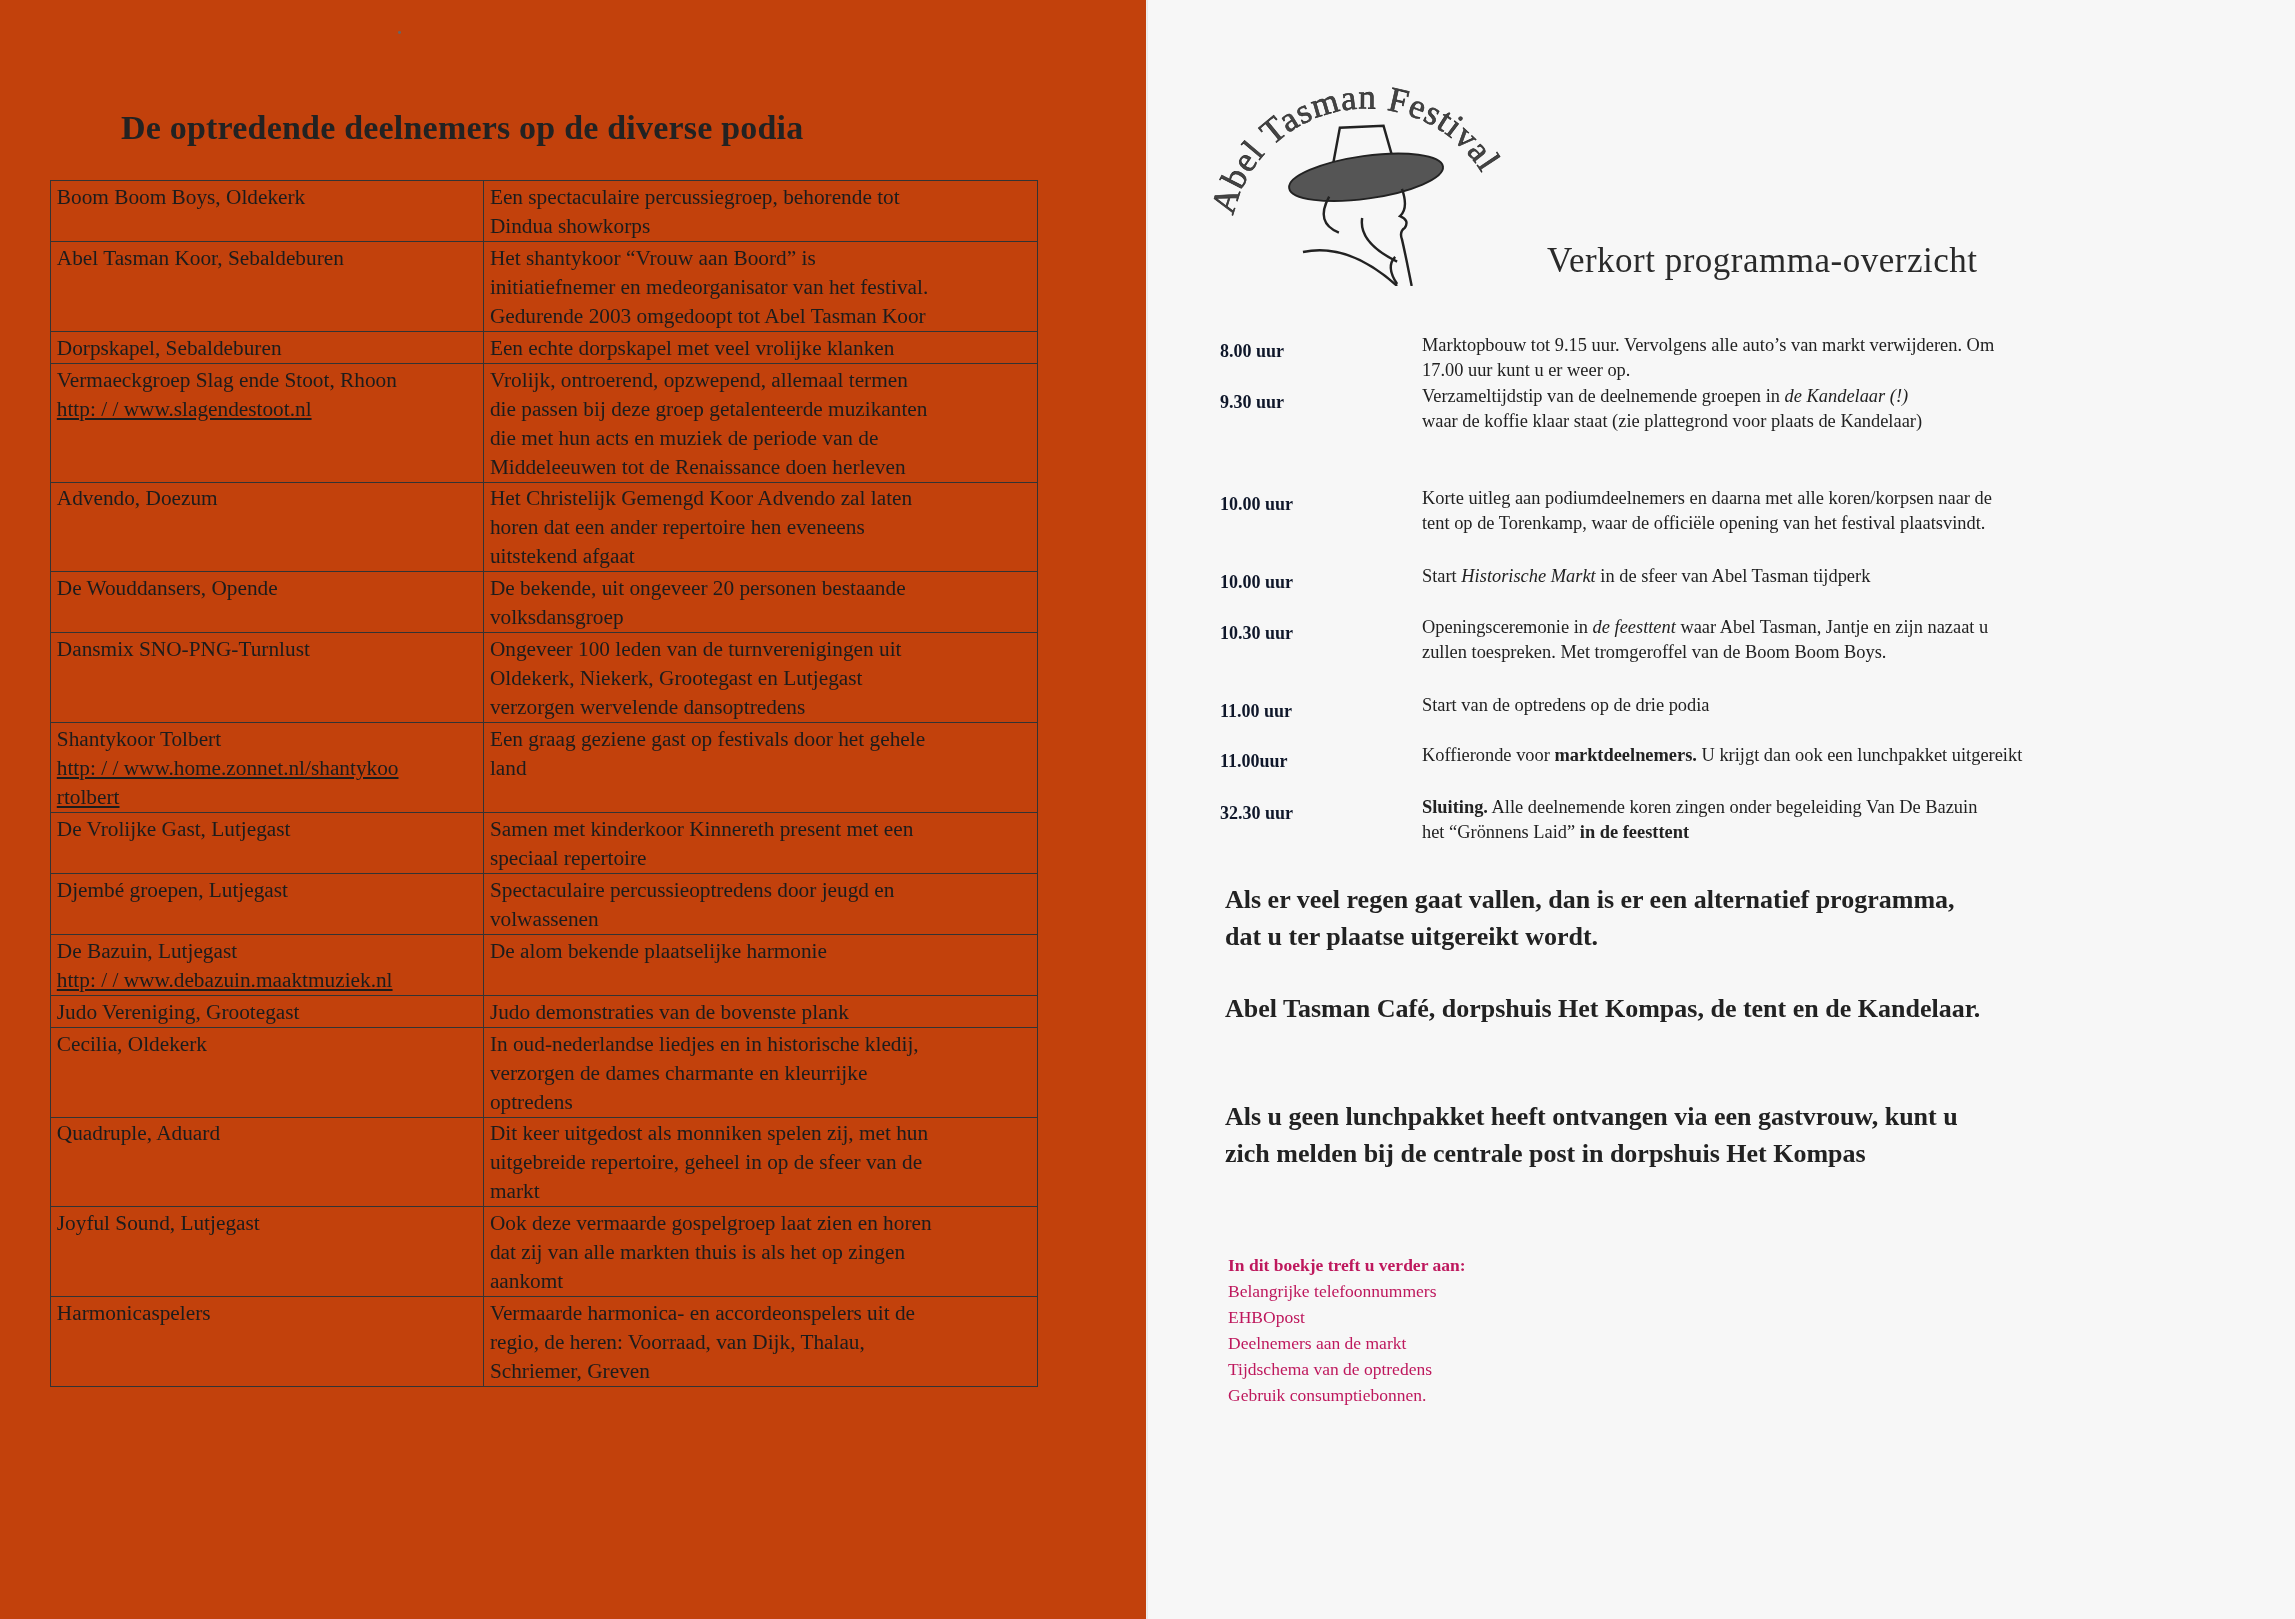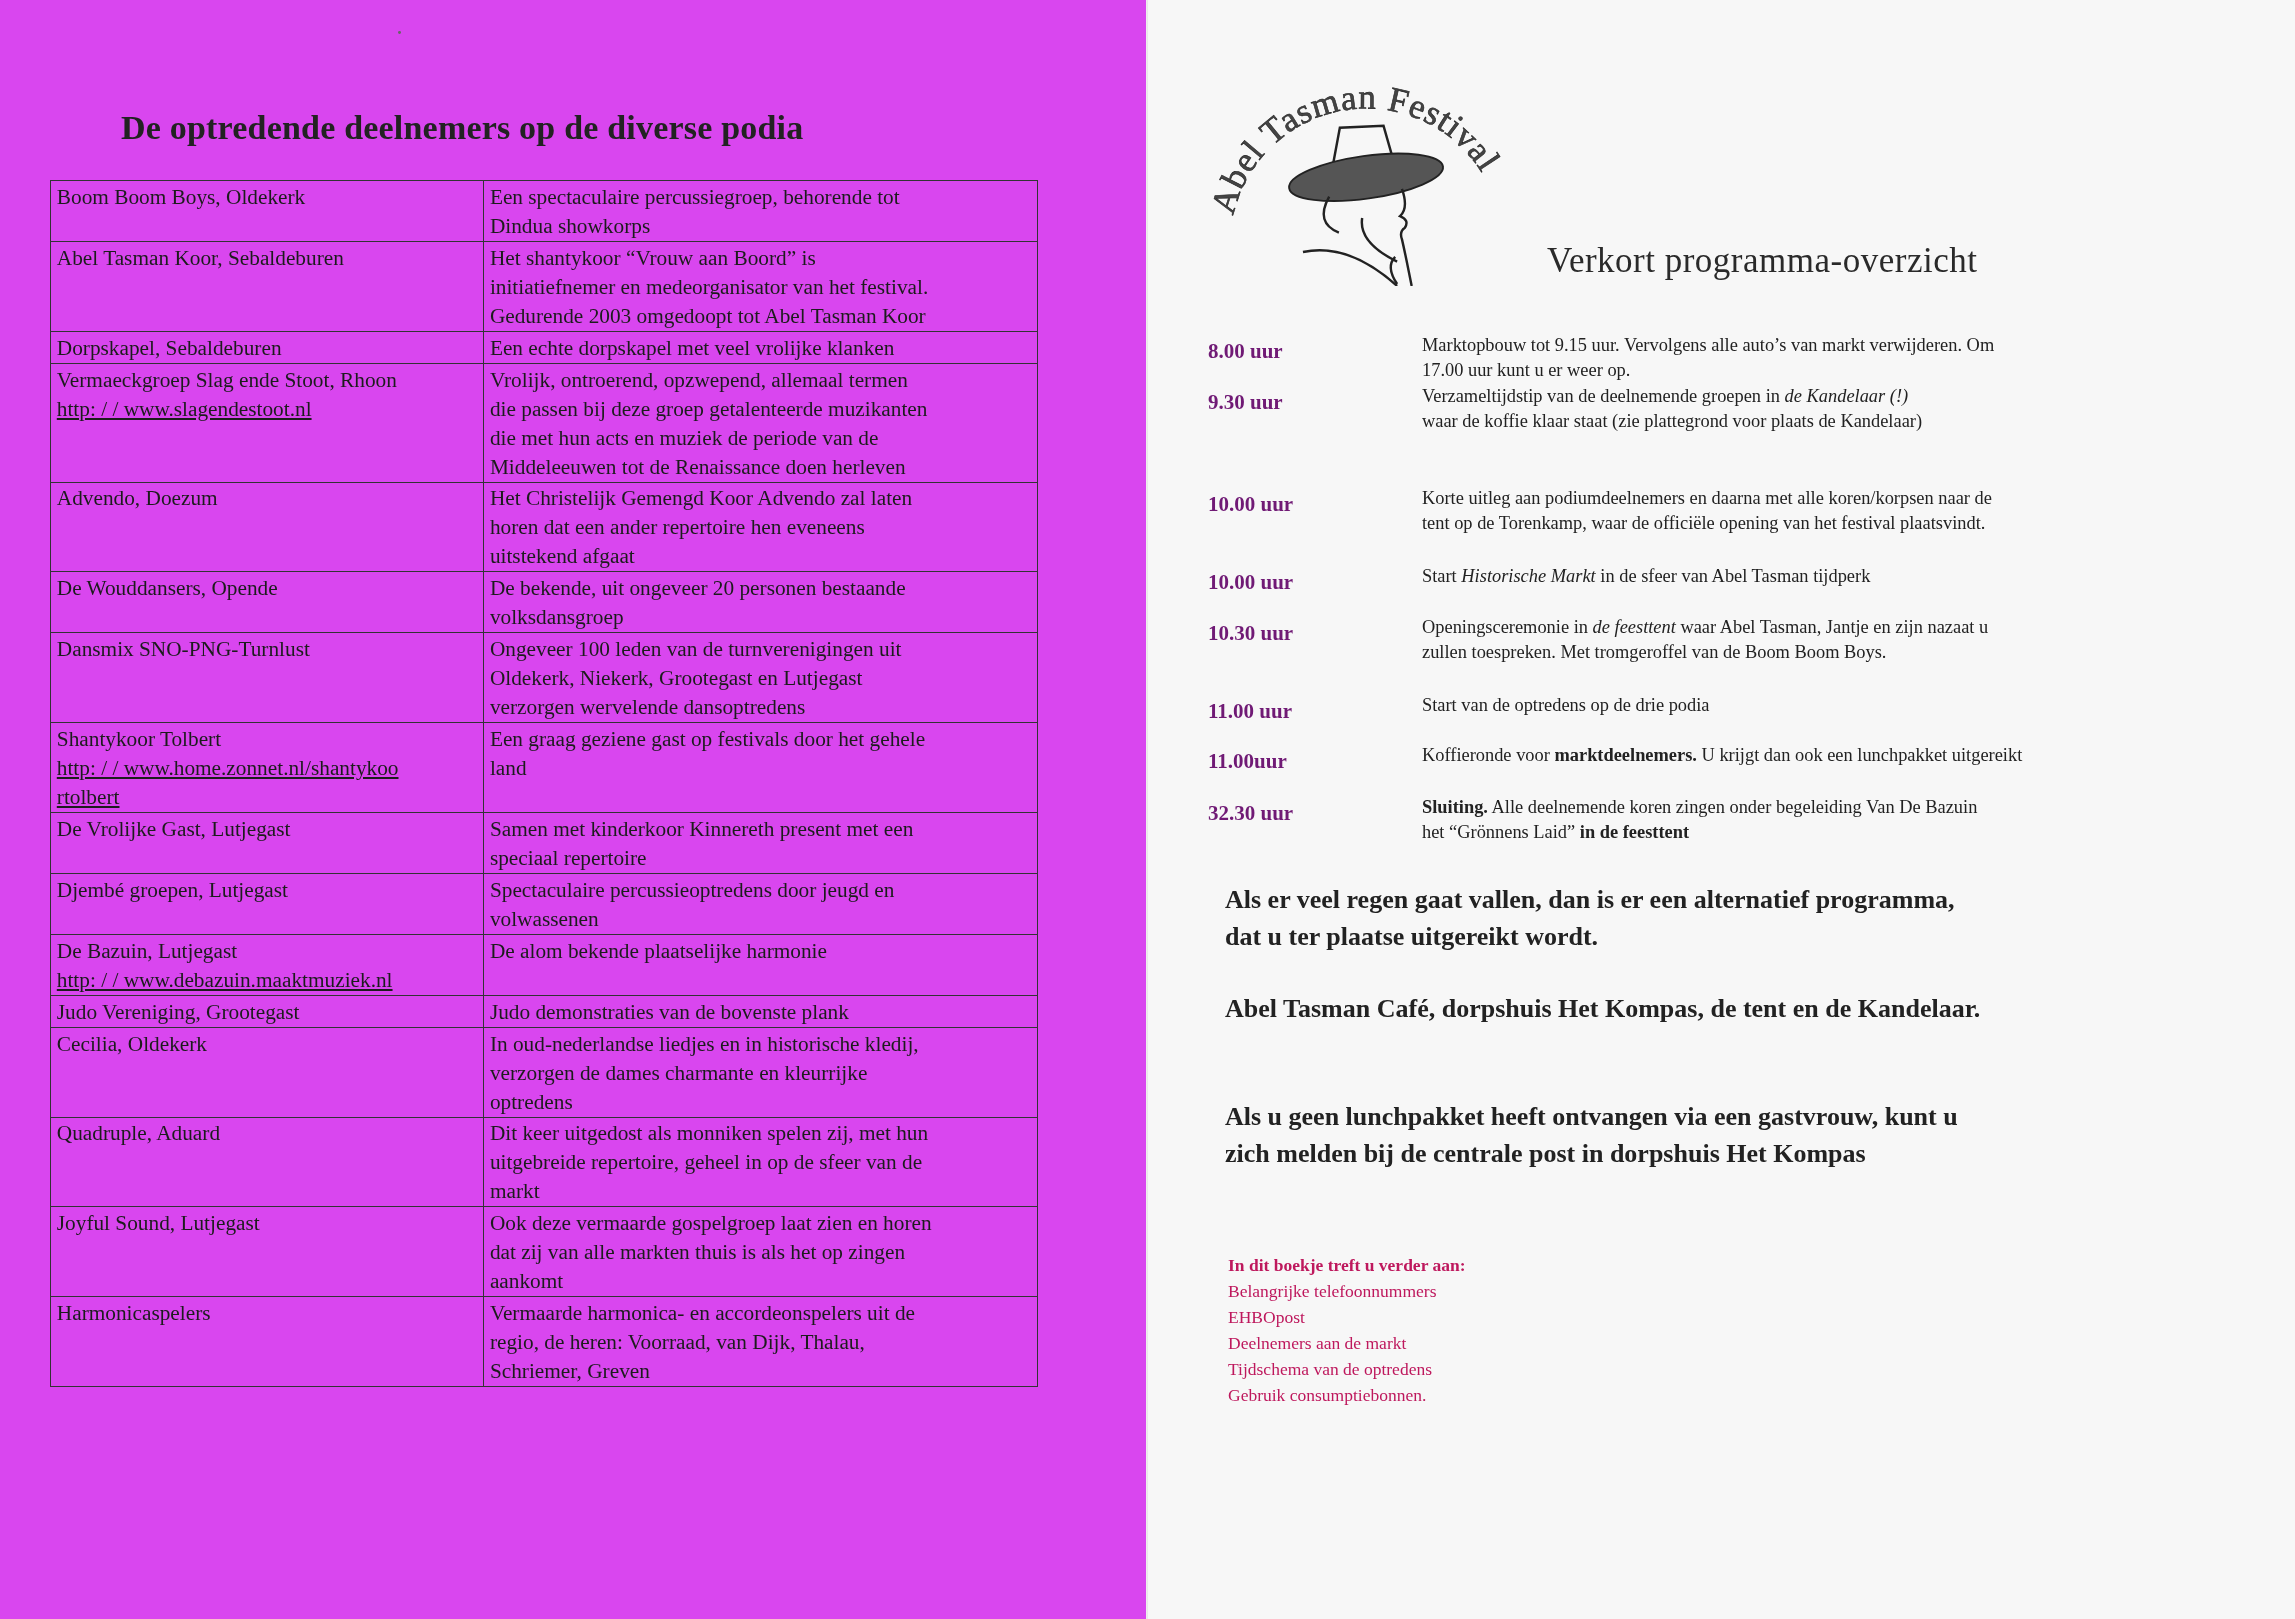--- a/index.html
+++ b/index.html
@@ -4,21 +4,21 @@
 <style>
   html, body { margin: 0; padding: 0; }
   body {
     width: 2296px; height: 1620px; position: relative; overflow: hidden;
     background: #f6f6f6;
     font-family: "Liberation Serif", "DejaVu Serif", serif;
     color: #1a1a1a;
   }
   .page-left {
     position: absolute; left: 0; top: 0; width: 1148px; height: 1620px;
-    background: #d946ef;
+    background: #c2410c;
   }
   .page-right {
     position: absolute; left: 1148px; top: 0; width: 1148px; height: 1620px;
     background: #f7f7f7;
   }
   .fold {
     position: absolute; left: 1146px; top: 0; width: 3.9px; height: 1620px;
     background: linear-gradient(to right, #f0f0f0, #e6e6e6, #f0f0f0);
   }
   .speck { position:absolute; width:2.9px; height:2.9px; background:#666; border-radius:50%; }
@@ -48,21 +48,21 @@
   
   .logo {
     position: absolute; left: 1203px; top: 53px; width: 330px; height: 233px;
   }
   .right-title {
     position: absolute; left: 1547px; top: 241px;
     font-size: 35px; color: #2a2a2a; letter-spacing: 0.5px;
   }
   .sched-row { position: absolute; left: 0; width: 1148px; }
   .sched-time {
-    position: absolute; left: 60px; font-size: 21px; line-height: 25px; font-weight: bold; color:#701a75;
+    position: absolute; left: 72px; font-size: 18px; line-height: 25px; font-weight: bold; color:#0f172a;
   }
   .sched-desc {
     position: absolute; left: 274px; width: 776px; font-size: 18.4px; line-height: 25px; color:#222;
   }
   .sched-desc .line { display: block; white-space: nowrap; }
   .note {
     position: absolute; left: 1225px; width: 970px;
     font-size: 26px; line-height: 37px; font-weight: bold; color: #222;
   }
   .note .line { display:block; white-space: nowrap; }

